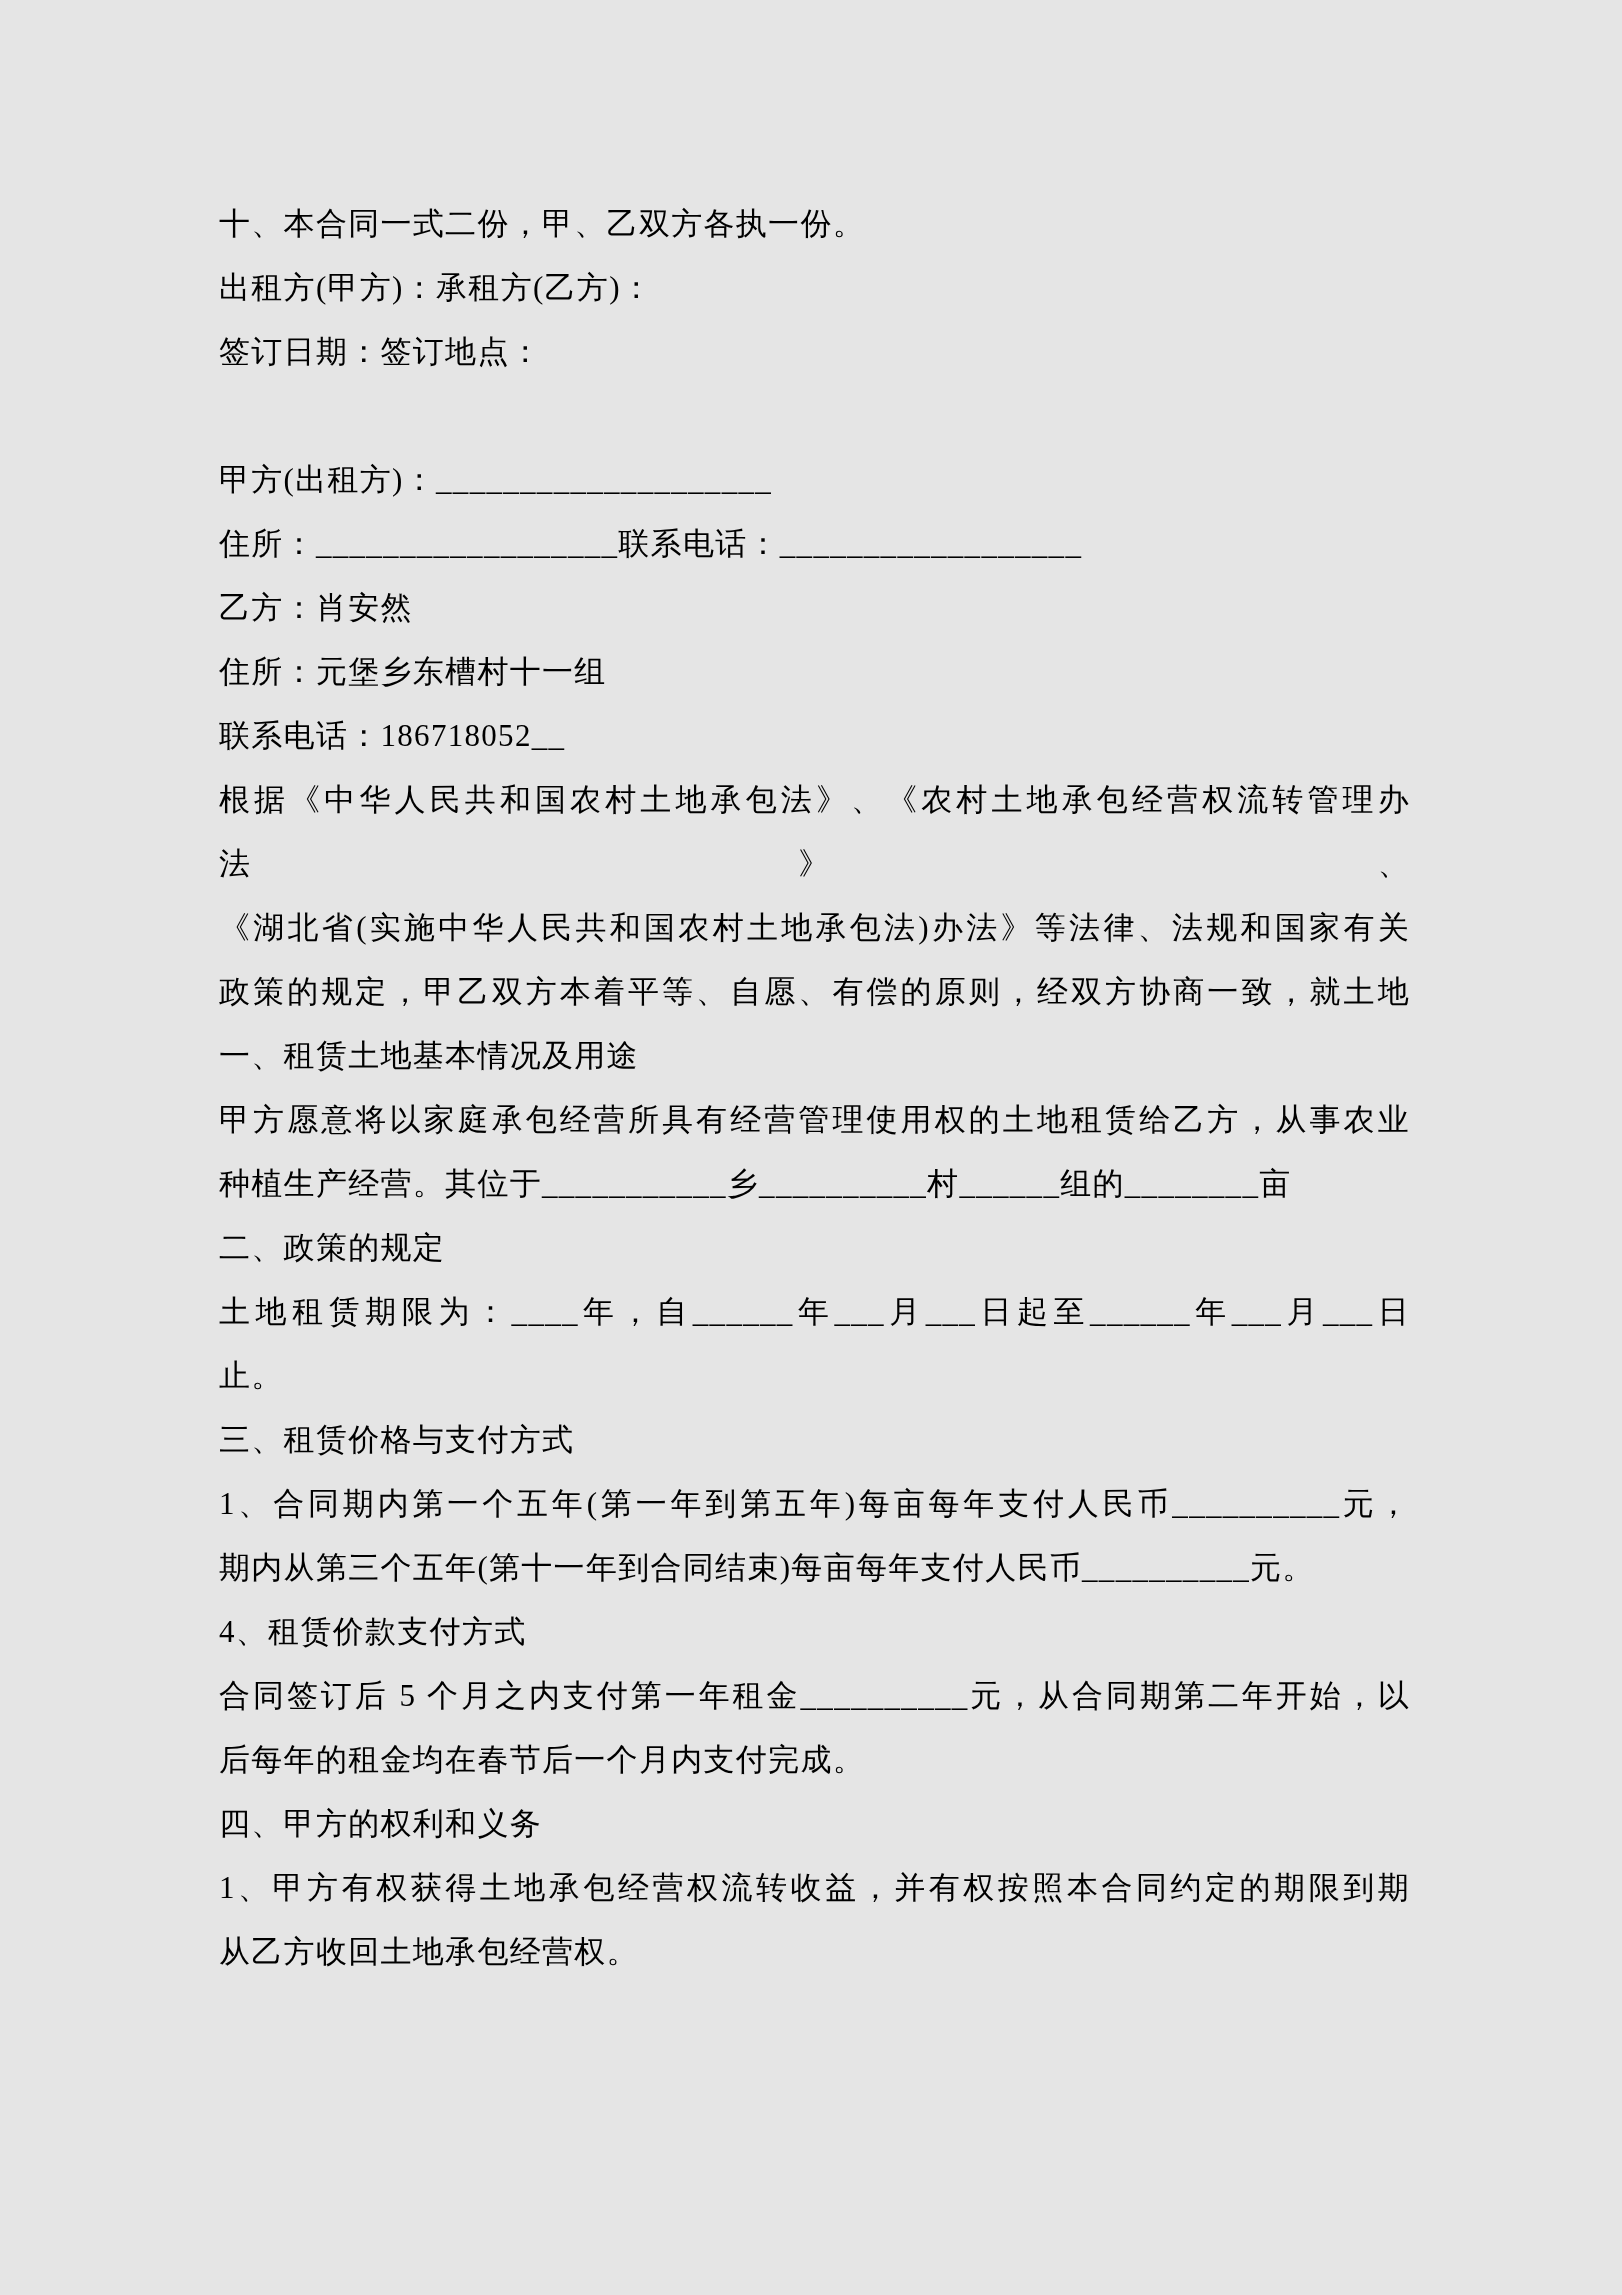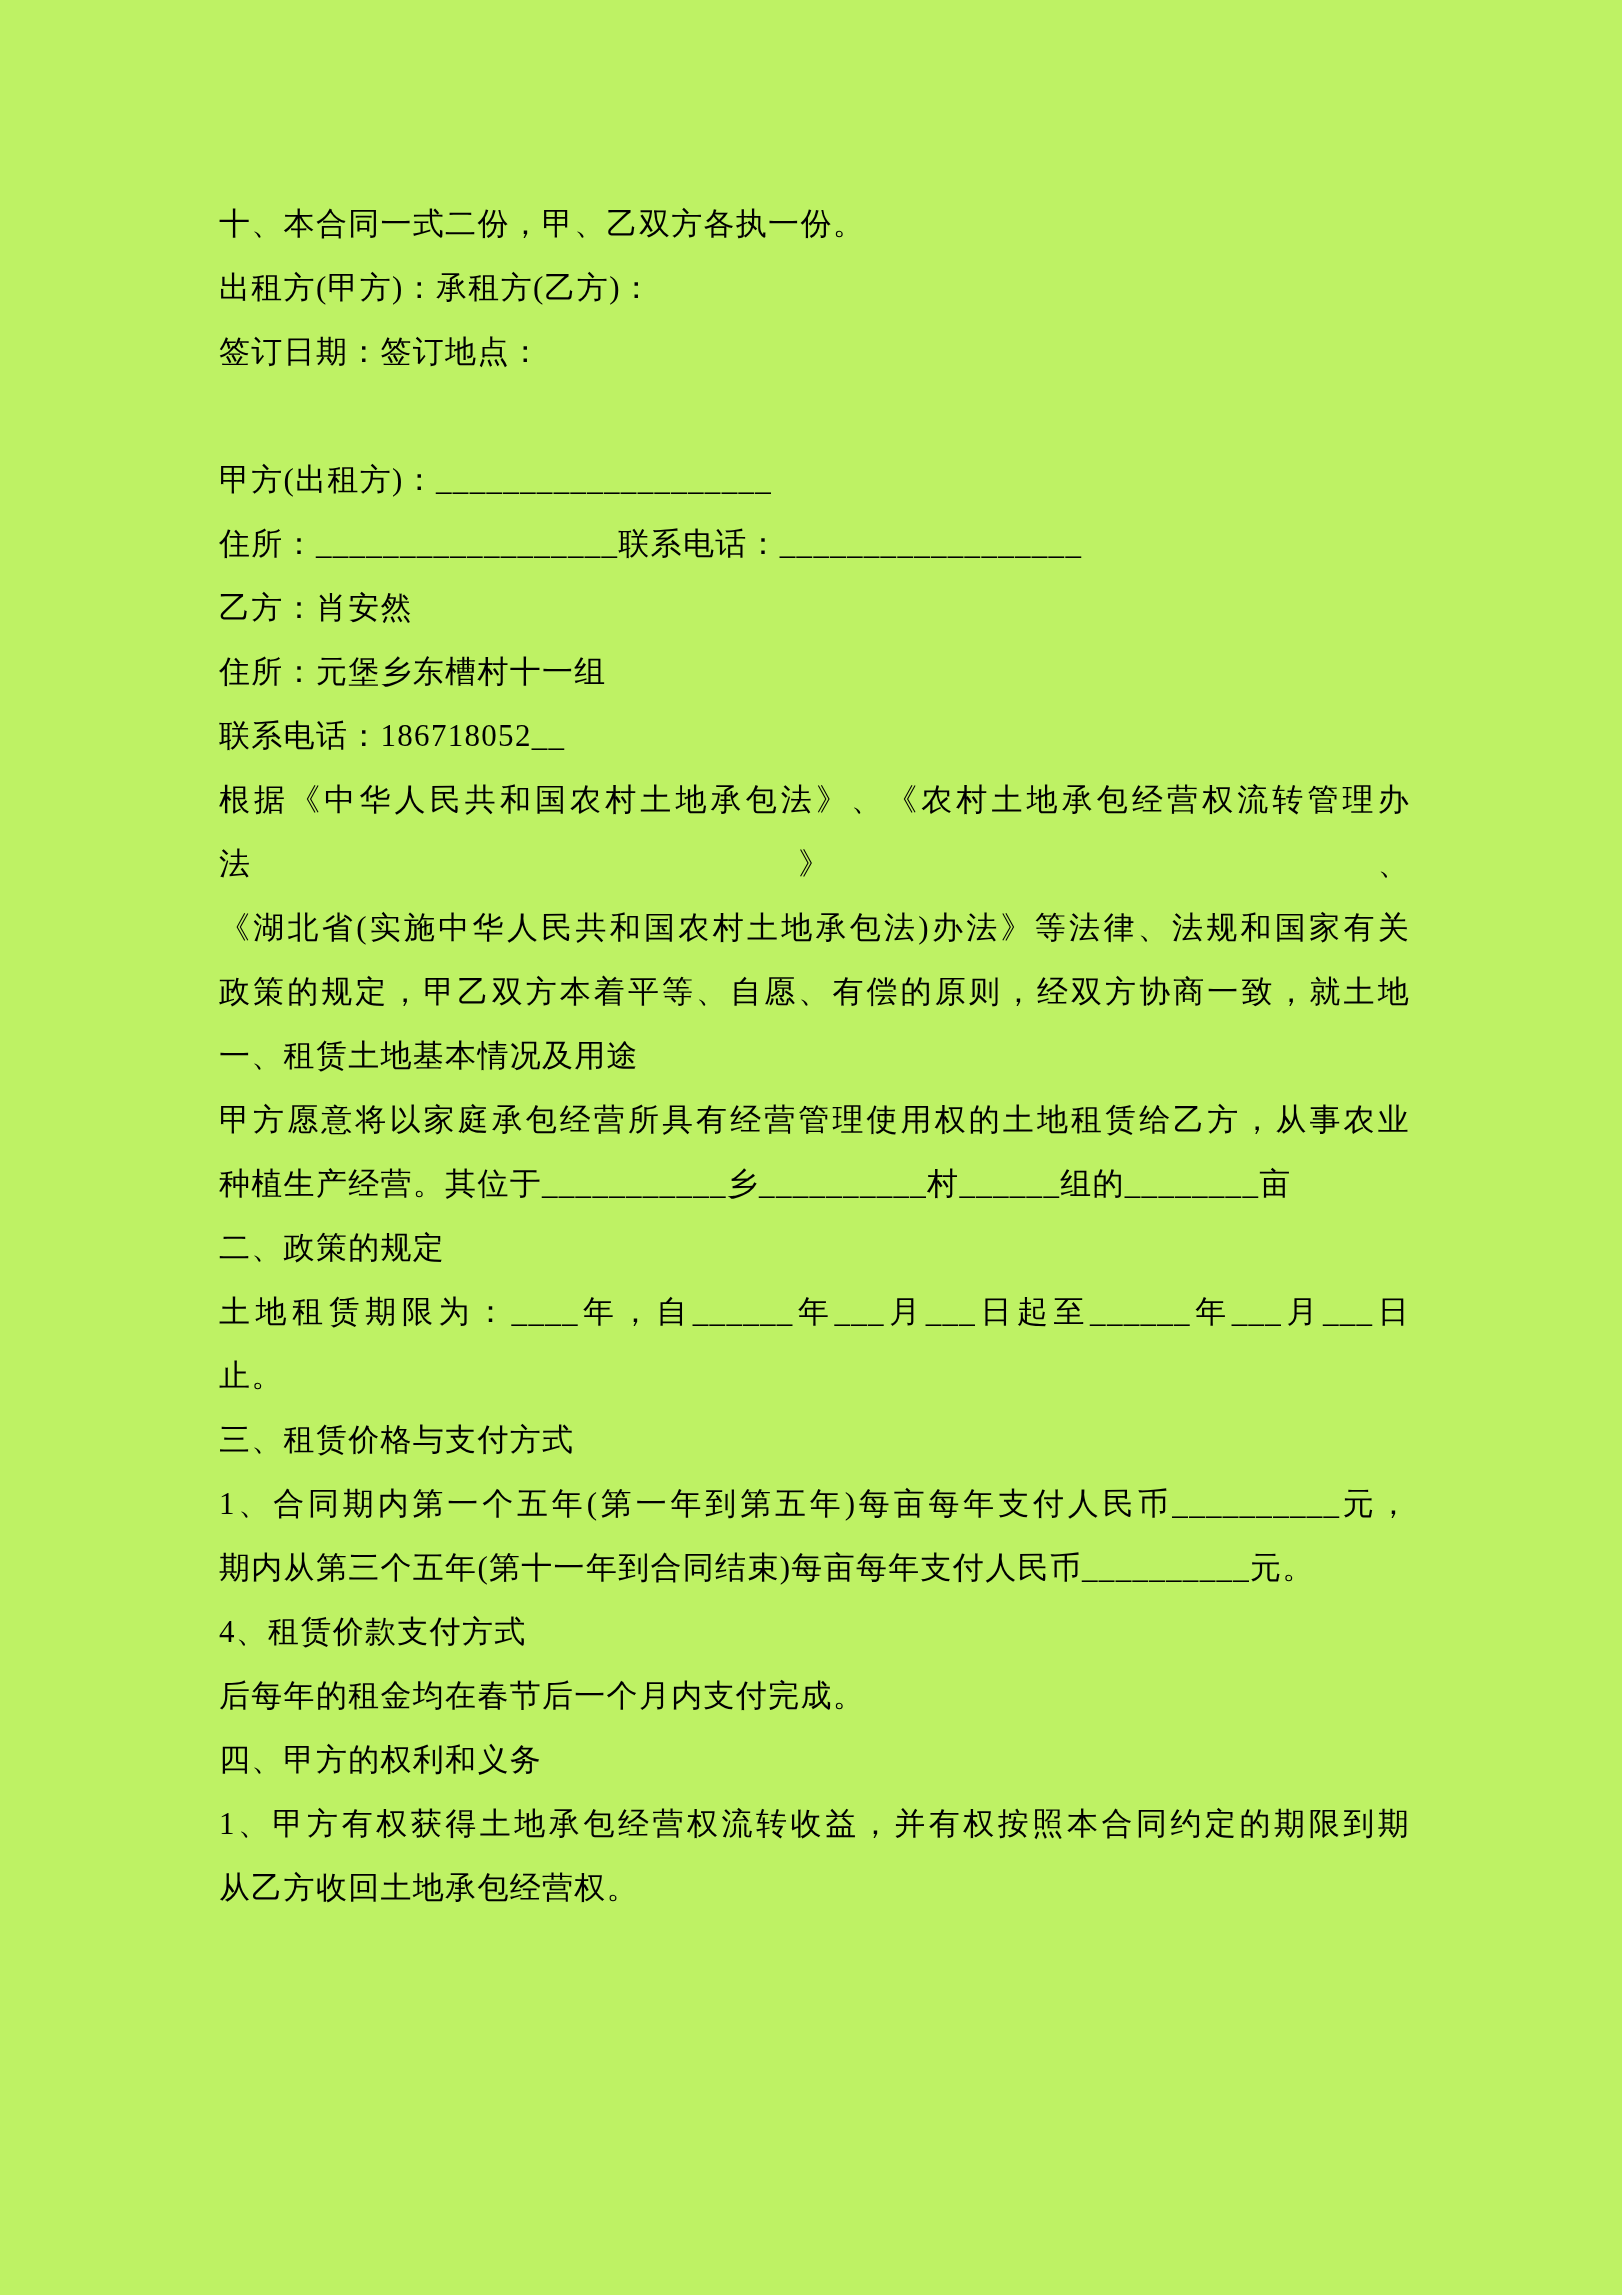--- a/index.html
+++ b/index.html
@@ -7,21 +7,21 @@
     width: 1623px;
     height: 2295px;
     background: #ffffff;
     overflow: hidden;
   }
   .page {
     box-sizing: border-box;
     width: 1623px;
     height: 2295px;
     padding: 192px 213px 0 219px;
-    background: #bef264;
+    background: #e5e5e5;
     color: #000000;
     font-family: "Liberation Serif", "DejaVu Serif", serif;
     font-size: 31px;
     line-height: 64px;
     letter-spacing: 1.3px;
   }
   .line {
     margin: 0;
     white-space: nowrap;
     text-align: left;
@@ -55,18 +55,19 @@
   <p class="line">一、租赁土地基本情况及用途</p>
   <p class="line just">甲方愿意将以家庭承包经营所具有经营管理使用权的土地租赁给乙方，从事农业</p>
   <p class="line">种植生产经营。其位于___________乡__________村______组的________亩</p>
   <p class="line">二、政策的规定</p>
   <p class="line just">土地租赁期限为：____年，自______年___月___日起至______年___月___日</p>
   <p class="line">止。</p>
   <p class="line">三、租赁价格与支付方式</p>
   <p class="line just">1、合同期内第一个五年(第一年到第五年)每亩每年支付人民币__________元，</p>
   <p class="line">期内从第三个五年(第十一年到合同结束)每亩每年支付人民币__________元。</p>
   <p class="line">4、租赁价款支付方式</p>
+  <p class="line just">合同签订后 5 个月之内支付第一年租金__________元，从合同期第二年开始，以</p>
   <p class="line">后每年的租金均在春节后一个月内支付完成。</p>
   <p class="line">四、甲方的权利和义务</p>
   <p class="line just">1、甲方有权获得土地承包经营权流转收益，并有权按照本合同约定的期限到期</p>
   <p class="line">从乙方收回土地承包经营权。</p>
 </div>
 
 
 </body></html>

